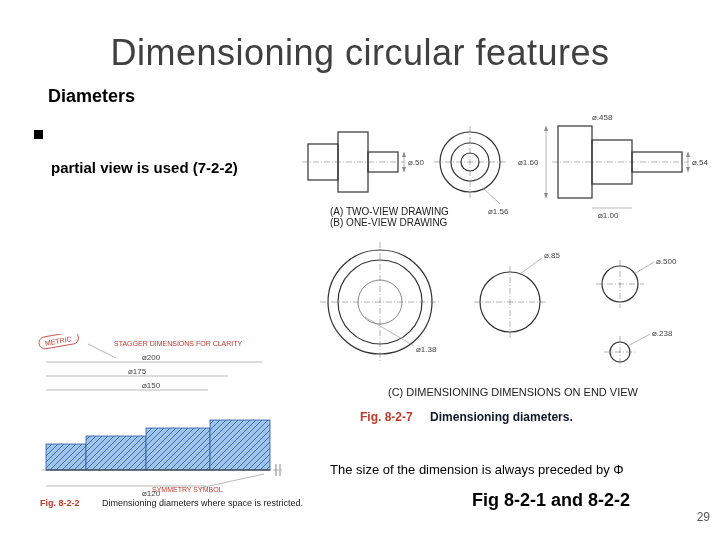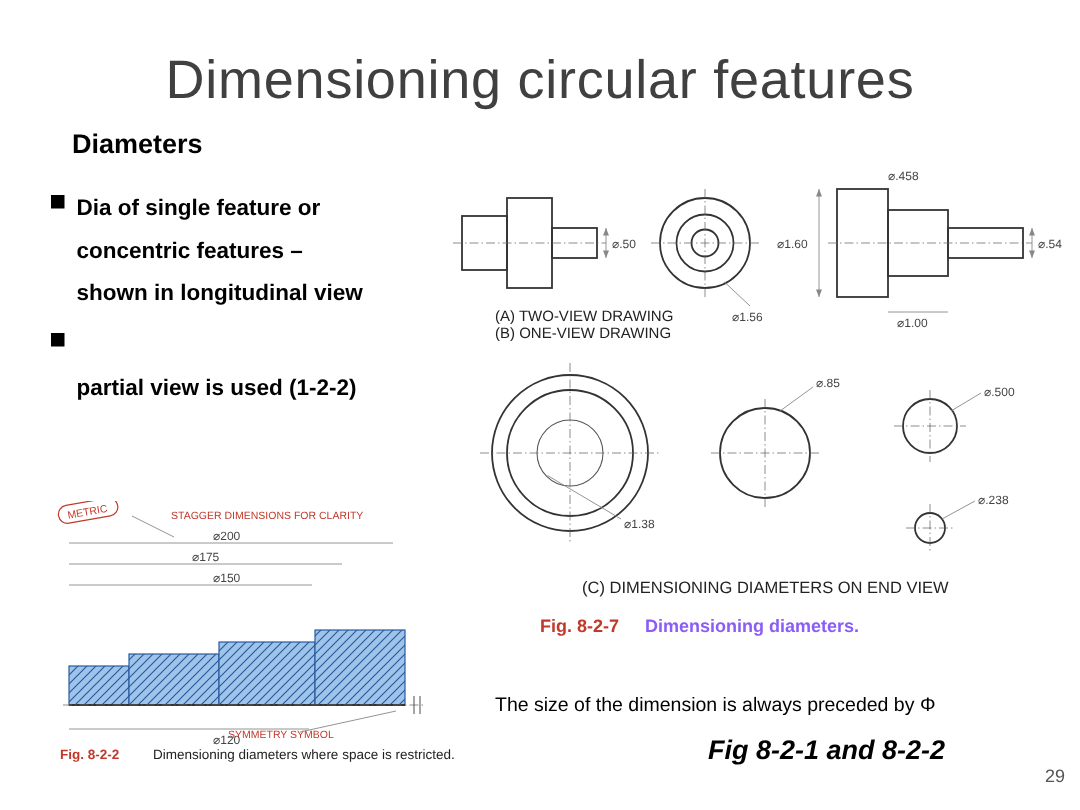--- a/index.html
+++ b/index.html
@@ -10,23 +10,23 @@
   .bullet-item { display: flex; align-items: flex-start; margin-bottom: 6px; }
   .square { width: 9px; height: 9px; background: #000; margin-top: 5px; margin-right: 8px; flex-shrink: 0; }
   .bullet-text { color: #000; font-size: 15px; font-weight: 700; line-height: 1.9; }
   .fig-top { position: absolute; left: 300px; top: 104px; width: 408px; height: 120px; }
   .fig-mid { position: absolute; left: 310px; top: 232px; width: 398px; height: 170px; }
   .fig-bl  { position: absolute; left: 32px;  top: 334px; width: 268px; height: 175px; }
   .fig-cap-top { position: absolute; left: 330px; top: 206px; font-size: 10px; color: #222; width: 380px; display: flex; justify-content: space-around; flex-direction: column; }
   .fig-cap-mid { position: absolute; left: 388px; top: 386px; font-size: 11px; color: #222; }
   .fig-label { position: absolute; left: 360px; top: 410px; font-size: 12px; }
   .fig-label .red { color: #c0392b; font-weight: 700; }
-  .fig-label .blk { color: #8b5cf6; font-weight: 700; margin-left: 14px; }
+  .fig-label .blk { color: #0f172a; font-weight: 700; margin-left: 14px; }
   .note { position: absolute; left: 330px; top: 442px; font-size: 13px; color: #000; margin-top: 20px; }
-  .figref { position: absolute; left: 472px; top: 490px; font-size: 18px; font-weight: 700; color: #000; font-style: italic; }
+  .figref { position: absolute; left: 472px; top: 490px; font-size: 18px; font-weight: 700; color: #000; }
   .pagenum { position: absolute; right: 10px; bottom: 16px; font-size: 12px; color: #555; }
   .bl-cap { position: absolute; left: 40px; top: 498px; font-size: 9px; }
   .bl-cap .red { color: #c0392b; font-weight: 700; }
   .bl-cap .blk { color: #222; margin-left: 20px; }
   svg text { font-family: Arial, sans-serif; }
   .dim { stroke: #888; stroke-width: 0.6; fill: none; }
   .thin { stroke: #555; stroke-width: 0.7; fill: none; }
   .thick { stroke: #333; stroke-width: 1.2; fill: none; }
   .center { stroke: #666; stroke-width: 0.5; stroke-dasharray: 6 2 1 2; fill: none; }
   .lbl { fill: #444; font-size: 8px; }
@@ -36,30 +36,22 @@
 </head>
 <body>
 
 <h1 class="title">Dimensioning circular features</h1>
 <div class="subtitle">Diameters</div>
 
 <div class="bullets">
   <div class="bullet-item">
     <div class="square"></div>
     <div class="bullet-text">
-      <span>Dia of single feature or</span><br>
-      <span>concentric features –</span><br>
-      <span>shown in longitudinal view</span>
-    </div>
-  </div>
-  <div class="bullet-item">
-    <div class="square"></div>
-    <div class="bullet-text">
       <br>
-      <span>partial view is used (1-2-2)</span>
+      <span>partial view is used (7-2-2)</span>
     </div>
   </div>
 </div>
 
 <svg class="fig-top" viewBox="0 0 408 120">
 
   <g transform="translate(8,18)">
     <rect class="thick" x="0" y="22" width="30" height="36"></rect>
     <rect class="thick" x="30" y="10" width="30" height="60"></rect>
     <rect class="thick" x="60" y="30" width="30" height="20"></rect>
@@ -129,21 +121,21 @@
       <text class="lbl" x="36" y="-20">⌀.500</text>
   </g>
   <g transform="translate(310,120)">
     <circle class="thick" r="10"></circle>
     <line class="center" x1="-16" y1="0" x2="16" y2="0"></line>
       <line class="center" x1="0" y1="-16" x2="0" y2="16"></line>
     <line class="dim" x1="8" y1="-6" x2="30" y2="-18"></line>
       <text class="lbl" x="32" y="-16">⌀.238</text>
   </g>
 </svg>
-<div class="fig-cap-mid">(C) DIMENSIONING DIAMETERS ON END VIEW</div>
+<div class="fig-cap-mid">(C) DIMENSIONING DIMENSIONS ON END VIEW</div>
 
 <div class="fig-label">
   <span class="red">Fig. 8-2-7</span>
   <span class="blk">Dimensioning diameters.</span>
 </div>
 
 <svg class="fig-bl" viewBox="0 0 268 175">
   <defs>
     <pattern id="hatchP" patternUnits="userSpaceOnUse" width="6" height="6">
       <rect width="6" height="6" fill="#9fc4ea"></rect>

